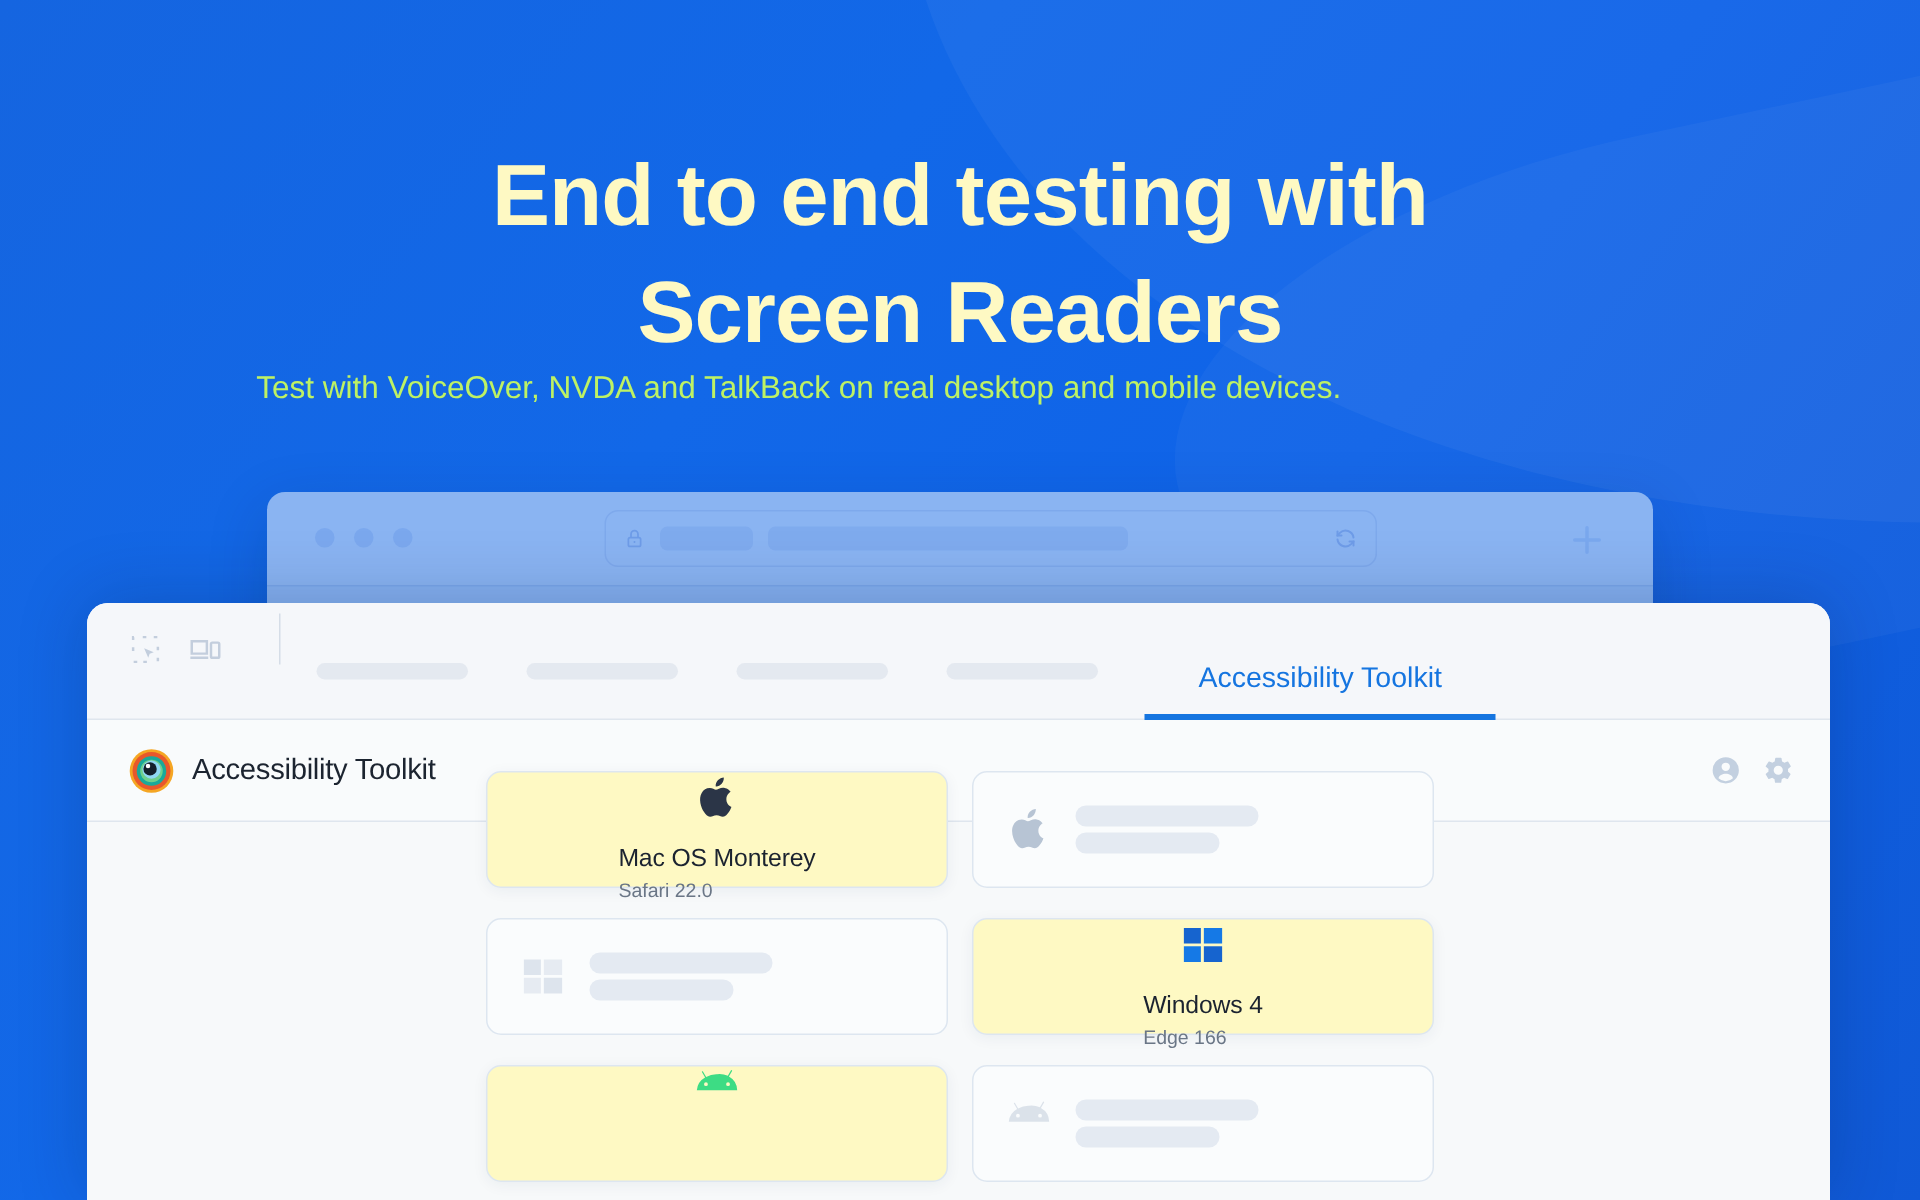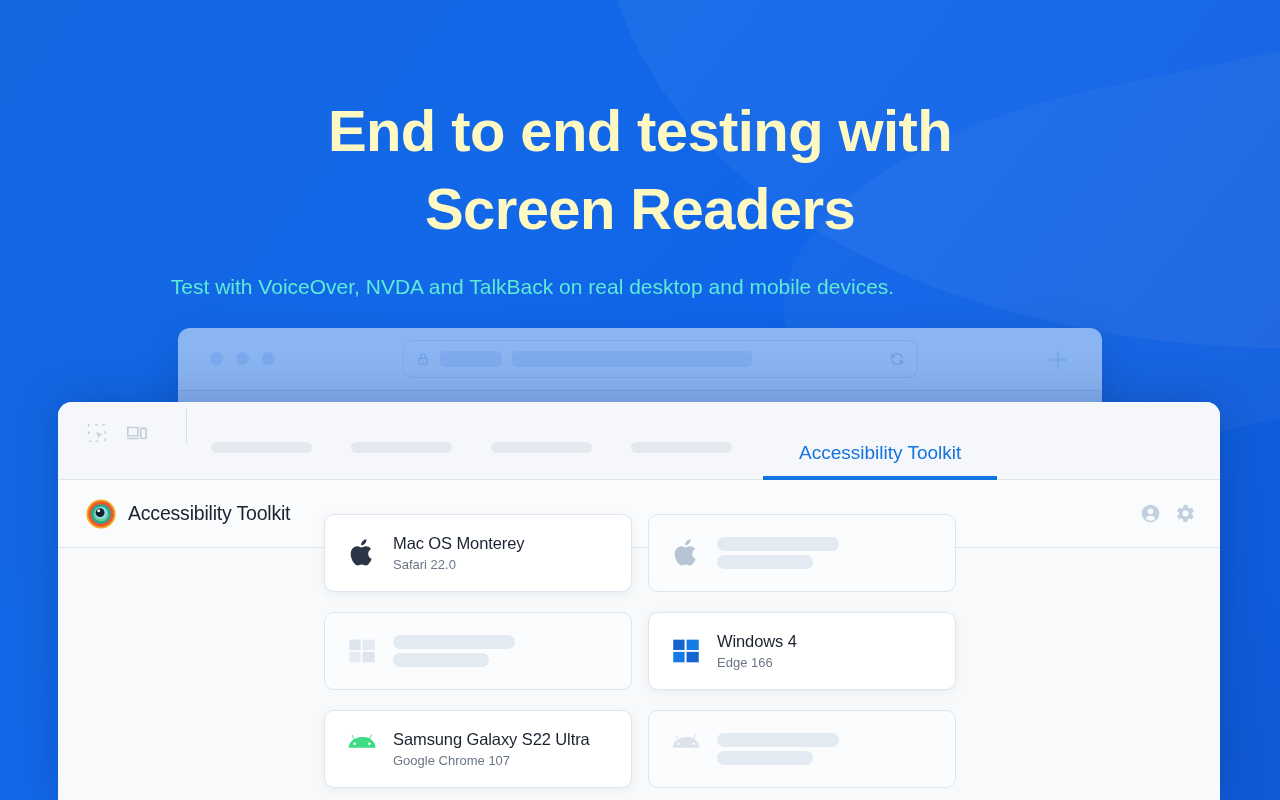--- a/index.html
+++ b/index.html
@@ -52,25 +52,25 @@
     width: 1280px;
     text-align: center;
     color: #fef9c3;
     font-size: 58px;
     line-height: 78px;
     font-weight: bold;
     letter-spacing: -0.6px;
   }
   .subhead {
     position: absolute;
-    top: 272px;
+    top: 244px;
     left: 0;
     width: 1065px;
     text-align: center;
-    color: #5eead4;
+    color: #bef264;
     font-size: 21px;
     line-height: 30px;
     font-weight: normal;
   }
 
   
   .browser-mock {
     position: absolute;
     left: 178px;
     top: 328px;
@@ -257,23 +257,24 @@
   .dev-card {
     height: 78px;
     border-radius: 10px;
     box-sizing: border-box;
     display: flex;
     align-items: center;
     gap: 14px;
     padding: 0 20px;
   }
   .dev-card.filled {
-    background: #ffffff;
+    background: #fef9c3;
     border: 1px solid #dde6f0;
     box-shadow: 0 2px 10px rgba(20,48,92,0.06);
+    flex-direction: column;
   }
   .dev-card.ghost {
     background: #fafcfd;
     border: 1px solid #dde6f0;
   }
   .dev-icon { width: 34px; height: 34px; flex: none; display: block; }
   .dev-text { display: flex; flex-direction: column; gap: 4px; }
   .dev-name {
     font-size: 16.5px;
     color: #1b2330;
@@ -438,24 +439,20 @@
     <div class="dev-text">
       <span class="dev-name">Windows 4</span>
       <span class="dev-browser">Edge 166</span>
     </div>
   </div>
 
   <div class="dev-card filled">
     <svg class="dev-icon" viewBox="0 0 24 24" fill="#3ddc84">
       <path d="M17.2 9.2a.9.9 0 1 1 0-1.8.9.9 0 0 1 0 1.8zm-10.4 0a.9.9 0 1 1 0-1.8.9.9 0 0 1 0 1.8zm10.8-4.5 1.5-2.6a.3.3 0 0 0-.5-.3l-1.5 2.6A9.3 9.3 0 0 0 12 3.6a9.3 9.3 0 0 0-5.1 1.3L5.4 2.3a.3.3 0 0 0-.5.3l1.5 2.6A7.6 7.6 0 0 0 2.5 11.2h19A7.6 7.6 0 0 0 17.6 4.7z"></path>
     </svg>
-    <div class="dev-text">
-      <span class="dev-name">Samsung Galaxy S22 Ultra</span>
-      <span class="dev-browser">Google Chrome 107</span>
-    </div>
   </div>
 
   <div class="dev-card ghost">
     <svg class="dev-icon" viewBox="0 0 24 24" fill="#dbe2ea">
       <path d="M17.2 9.2a.9.9 0 1 1 0-1.8.9.9 0 0 1 0 1.8zm-10.4 0a.9.9 0 1 1 0-1.8.9.9 0 0 1 0 1.8zm10.8-4.5 1.5-2.6a.3.3 0 0 0-.5-.3l-1.5 2.6A9.3 9.3 0 0 0 12 3.6a9.3 9.3 0 0 0-5.1 1.3L5.4 2.3a.3.3 0 0 0-.5.3l1.5 2.6A7.6 7.6 0 0 0 2.5 11.2h19A7.6 7.6 0 0 0 17.6 4.7z"></path>
     </svg>
     <div class="dev-text">
       <span class="ph-line-a"></span>
       <span class="ph-line-b"></span>
     </div>

